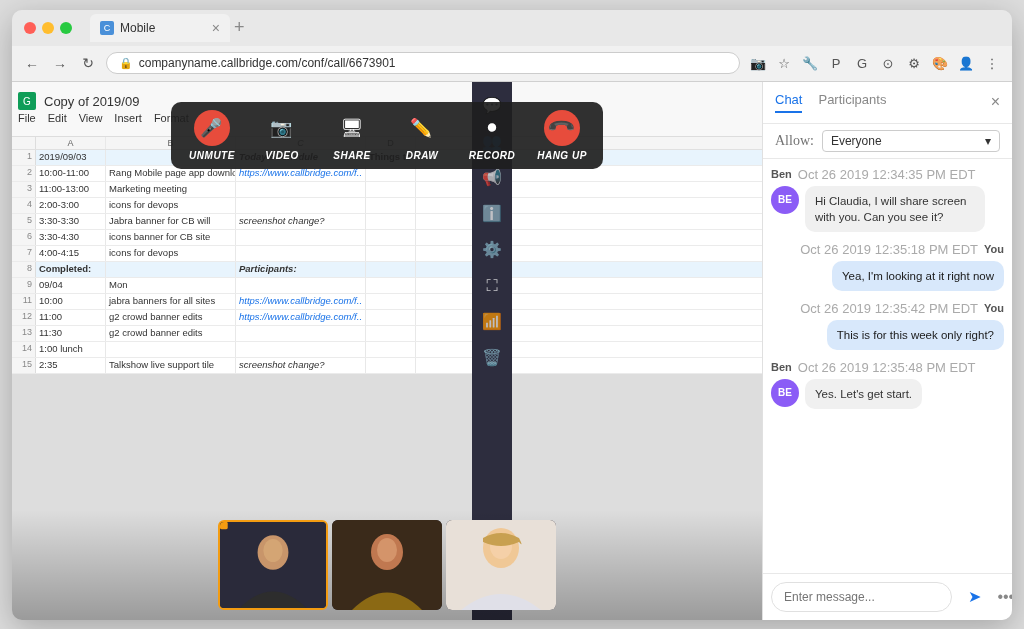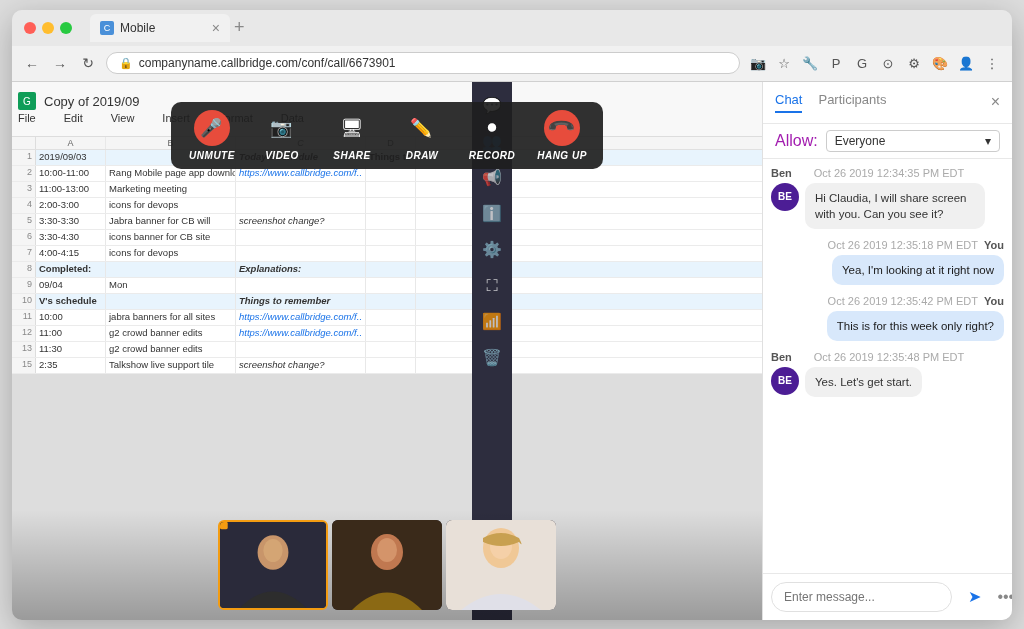--- a/index.html
+++ b/index.html
@@ -200,21 +200,21 @@
       border-bottom: 1px solid #ddd;
       height: 55px;
       display: flex;
       flex-direction: column;
       justify-content: center;
       padding: 2px 6px;
     }
 
     .sheet-menu {
       display: flex;
-      gap: 28px;
+      gap: 12px;
       font-size: 11px;
       color: #333;
       margin-bottom: 3px;
     }
 
     .sheet-menu span { cursor: pointer; }
 
     .sheet-title {
       font-size: 13px;
       font-weight: 500;
@@ -396,22 +396,23 @@
 
     .allow-row {
       display: flex;
       align-items: center;
       padding: 6px 12px;
       border-bottom: 1px solid #e8e8e8;
       gap: 8px;
     }
 
     .allow-label {
-      font-size: 16px;
-      color: #a21caf;
+      font-size: 14px;
+      color: #737373;
+      font-family: Liberation Serif, serif;
     }
 
     .allow-select {
       display: flex;
       align-items: center;
       gap: 4px;
       background: white;
       border: 1px solid #ccc;
       border-radius: 4px;
       padding: 3px 8px;
@@ -446,30 +447,29 @@
       color: #888;
     }
 
     .message-sender {
       font-weight: 600;
       color: #555;
       font-size: 11px;
     }
 
     .message-time {
-      font-size: 11px;
+      font-size: 13px;
       color: #aaa;
-      margin-left: 16px;
     }
 
     .message-avatar {
       width: 28px;
       height: 28px;
       border-radius: 50%;
-      background: #4c1d95;
+      background: #8b5cf6;
       display: flex;
       align-items: center;
       justify-content: center;
       font-size: 10px;
       color: white;
       font-weight: 700;
       flex-shrink: 0;
     }
 
     .message-row {
@@ -700,55 +700,55 @@
             <div class="grid-cell cell-row-num">7</div>
             <div class="grid-cell cell-a">4:00-4:15</div>
             <div class="grid-cell cell-b">icons for devops</div>
             <div class="grid-cell cell-c"></div>
             <div class="grid-cell cell-d"></div>
           </div>
           <div class="grid-row highlighted">
             <div class="grid-cell cell-row-num">8</div>
             <div class="grid-cell cell-a" style="font-weight:600">Completed:</div>
             <div class="grid-cell cell-b"></div>
-            <div class="grid-cell cell-c" style="font-weight:600">Explanations:</div>
+            <div class="grid-cell cell-c" style="font-weight:600">Participants:</div>
             <div class="grid-cell cell-d"></div>
           </div>
           <div class="grid-row">
             <div class="grid-cell cell-row-num">9</div>
             <div class="grid-cell cell-a">09/04</div>
             <div class="grid-cell cell-b">Mon</div>
             <div class="grid-cell cell-c"></div>
             <div class="grid-cell cell-d"></div>
           </div>
-          <div class="grid-row highlighted">
-            <div class="grid-cell cell-row-num">10</div>
-            <div class="grid-cell cell-a" style="font-weight:600">V's schedule</div>
-            <div class="grid-cell cell-b"></div>
-            <div class="grid-cell cell-c" style="font-weight:600">Things to remember</div>
-            <div class="grid-cell cell-d"></div>
-          </div>
           <div class="grid-row">
             <div class="grid-cell cell-row-num">11</div>
             <div class="grid-cell cell-a">10:00</div>
             <div class="grid-cell cell-b">jabra banners for all sites</div>
             <div class="grid-cell cell-c" style="color:#1a73e8">https://www.callbridge.com/f..</div>
             <div class="grid-cell cell-d"></div>
           </div>
           <div class="grid-row">
             <div class="grid-cell cell-row-num">12</div>
             <div class="grid-cell cell-a">11:00</div>
             <div class="grid-cell cell-b">g2 crowd banner edits</div>
             <div class="grid-cell cell-c" style="color:#1a73e8">https://www.callbridge.com/f..</div>
             <div class="grid-cell cell-d"></div>
           </div>
           <div class="grid-row">
             <div class="grid-cell cell-row-num">13</div>
             <div class="grid-cell cell-a">11:30</div>
             <div class="grid-cell cell-b">g2 crowd banner edits</div>
+            <div class="grid-cell cell-c"></div>
+            <div class="grid-cell cell-d"></div>
+          </div>
+          <div class="grid-row">
+            <div class="grid-cell cell-row-num">14</div>
+            <div class="grid-cell cell-a">1:00 lunch</div>
+            <div class="grid-cell cell-b"></div>
             <div class="grid-cell cell-c"></div>
             <div class="grid-cell cell-d"></div>
           </div>
           <div class="grid-row">
             <div class="grid-cell cell-row-num">15</div>
             <div class="grid-cell cell-a">2:35</div>
             <div class="grid-cell cell-b">Talkshow live support tile</div>
             <div class="grid-cell cell-c">screenshot change?</div>
             <div class="grid-cell cell-d"></div>
           </div>

